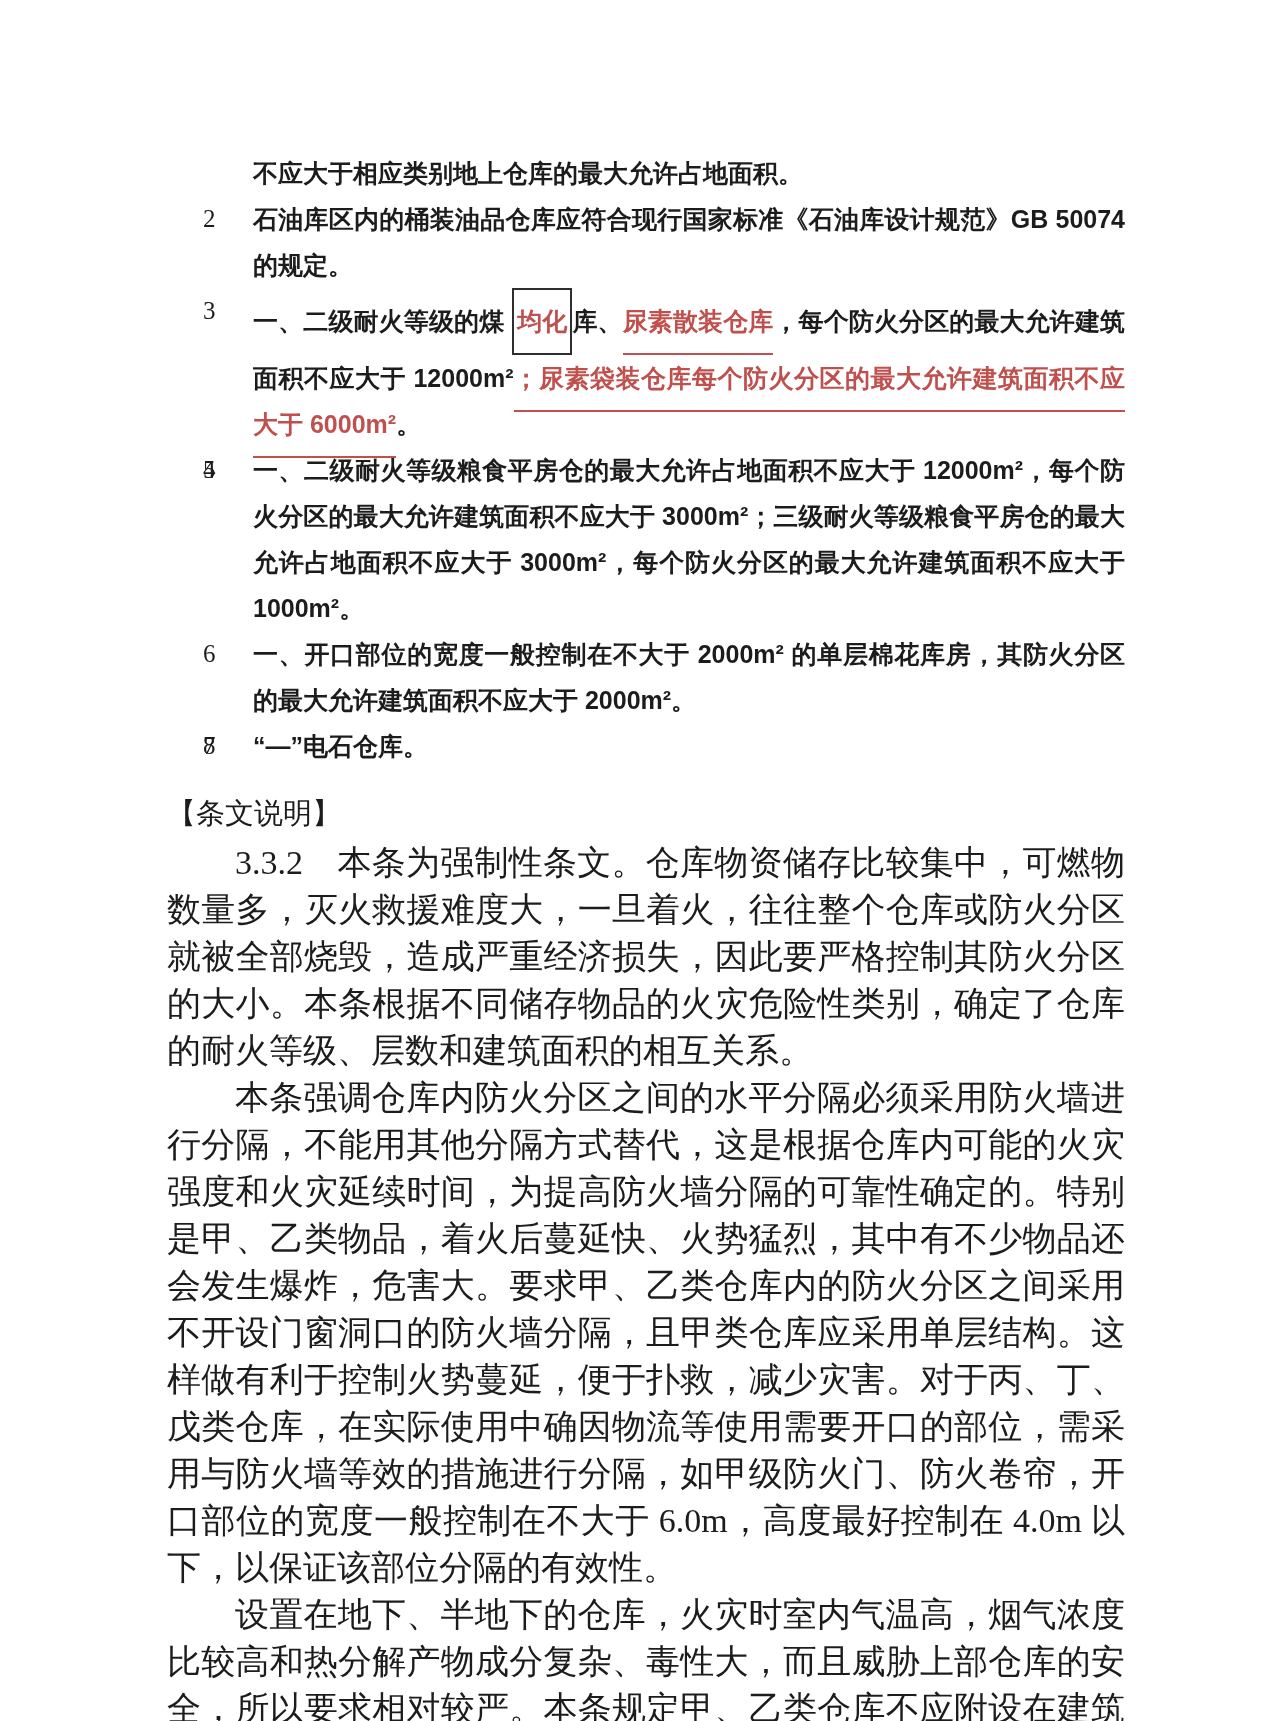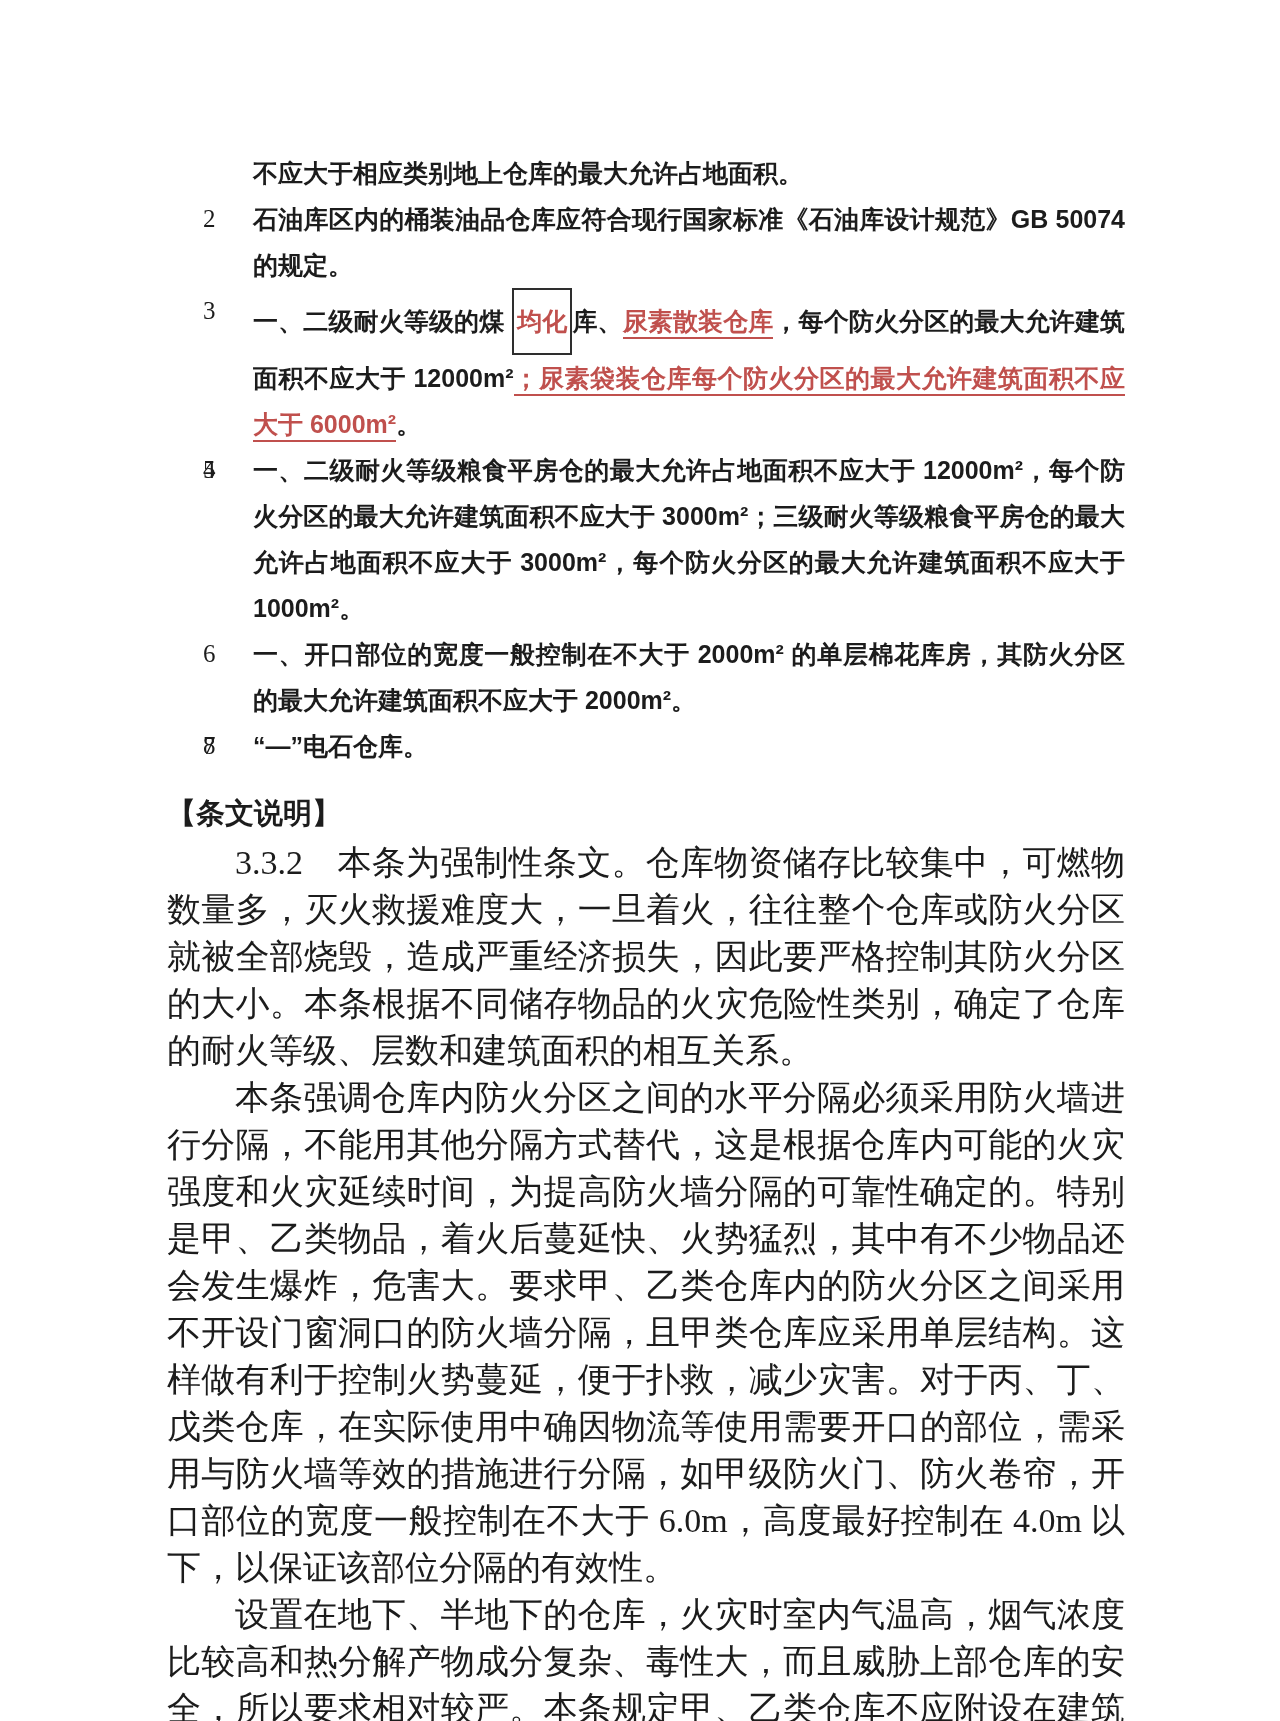--- a/index.html
+++ b/index.html
@@ -38,39 +38,39 @@
     display:inline-block;
     color:var(--red);
     border:2px solid var(--box_border);
     padding:16px 3px;
     line-height:1.25;
     margin-left:8px;
   }
   .seg-ru{
     color:var(--red);
     border-bottom:2px solid var(--red);
-    padding-bottom:2px;
+    padding-bottom:18px;
   }
   .seg-rbu{
     display:inline-block;
     color:var(--red);
     border:2px solid var(--box_border);
     padding:0 3px;
     line-height:1.25;
     text-decoration:underline;
     text-decoration-color:var(--red);
     text-decoration-thickness:2px;
     text-underline-offset:6px;
   }
 
   
   .expl-heading{
     margin:20px 0 0 0;
     font-family:"Liberation Sans","DejaVu Sans",sans-serif;
-    font-weight:700;
+    font-weight:400;
     font-size:29px;
     line-height:48px;
     color:var(--ink);
   }
   .expl{margin-top:2px;}
   .para{
     margin:0;
     font-family:"Liberation Serif","DejaVu Serif",serif;
     font-weight:400;
     font-size:34px;

